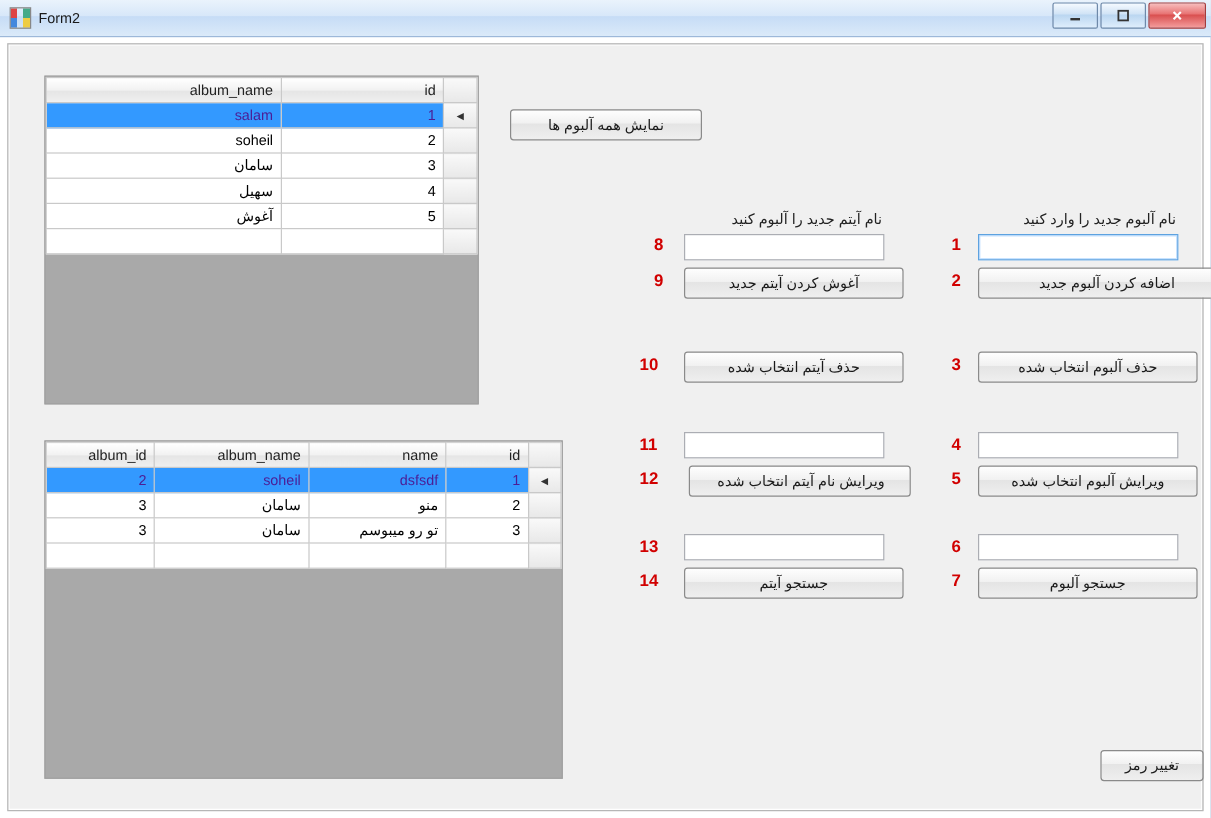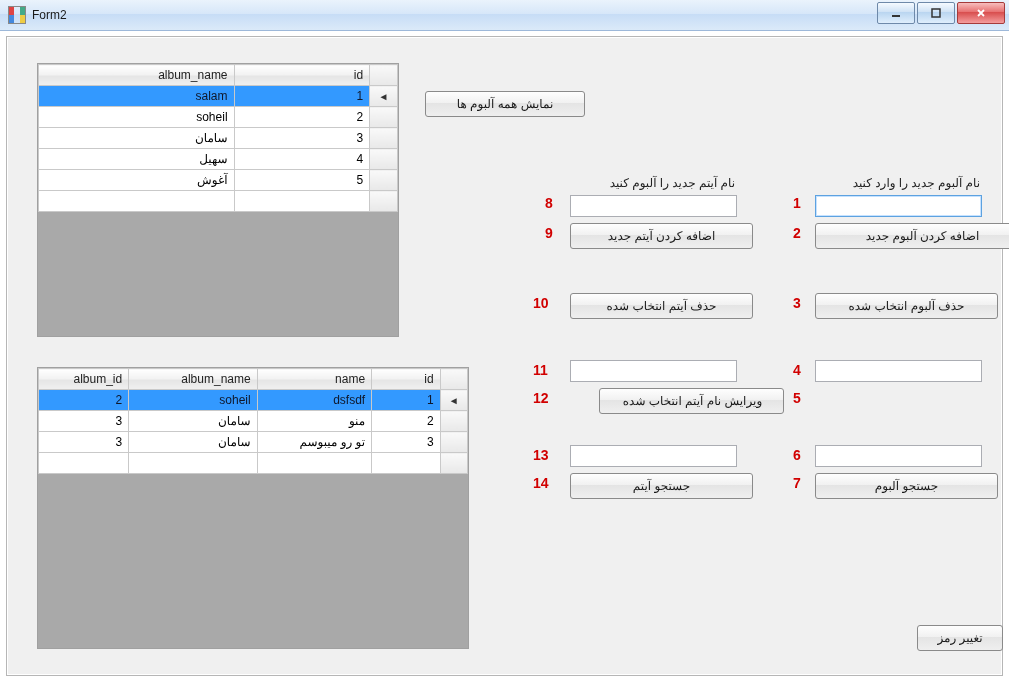--- a/index.html
+++ b/index.html
@@ -65,21 +65,21 @@
     font-size:12px;
   }
   table.dgv th {
     background:linear-gradient(#fff,#f1f1f1 50%,#e5e5e5 51%,#f0f0f0);
     color:#222;
   }
   table.dgv th.rowhdr, table.dgv td.rowhdr {
     width:28px; background:linear-gradient(#f9f9f9,#e8e8e8);
     text-align:center; padding:0;
   }
-  table.dgv tr.sel td:not(.rowhdr) { background:#3399ff; color:#0f172a; }
+  table.dgv tr.sel td:not(.rowhdr) { background:#3399ff; color:#4c1d95; }
   table.dgv tr.sel td.rowhdr::after {
     content:"◄"; font-size:10px; color:#333;
   }
 
   
   .btn {
     position:absolute;
     border:1px solid #8a8a8a; border-radius:3px;
     background:linear-gradient(#fefefe,#f1f1f1 45%,#e4e4e4 46%,#efefef);
     text-align:center; padding:0 8px;
@@ -240,38 +240,41 @@
       <div class="txt focus" style="left:800px; top:150px; width:165px;"></div>
       <div class="btn" style="left:800px; top:178px; width:165px; height:24px;padding-left:24px;">
         <span>اضافه کردن آلبوم جدید</span>
       </div>
 
       <div class="btn" style="left:800px; top:248px; width:165px; height:24px;">
         <span>حذف آلبوم انتخاب شده</span>
       </div>
 
       <div class="txt" style="left:800px; top:315px; width:165px;"></div>
+      <div class="btn" style="left:800px; top:343px; width:165px; height:24px;">
+        <span>ویرایش آلبوم انتخاب شده</span>
+      </div>
 
       <div class="txt" style="left:800px; top:400px; width:165px;"></div>
       <div class="btn" style="left:800px; top:428px; width:165px; height:24px;">
         <span>جستجو آلبوم</span>
       </div>
 
       <div class="lbl" style="left:555px; top:131px; width:165px;">نام آیتم جدید را آلبوم کنید</div>
       <div class="txt" style="left:555px; top:150px; width:165px;"></div>
       <div class="btn" style="left:555px; top:178px; width:165px; height:24px;">
-        <span>اضافه کردن آیتم جدید</span>
+        <span>آغوش کردن آیتم جدید</span>
       </div>
 
       <div class="btn" style="left:555px; top:248px; width:165px; height:24px;">
         <span>حذف آیتم انتخاب شده</span>
       </div>
 
       <div class="txt" style="left:555px; top:315px; width:165px;"></div>
-      <div class="btn" style="left:584px; top:343px; width:165px; height:24px;padding-left:10px;">
+      <div class="btn" style="left:559px; top:343px; width:165px; height:24px;padding-left:10px;">
         <span>ویرایش نام آیتم انتخاب شده</span>
       </div>
 
       <div class="txt" style="left:555px; top:400px; width:165px;"></div>
       <div class="btn" style="left:555px; top:428px; width:165px; height:24px;">
         <span>جستجو آیتم</span>
       </div>
 
       <div class="num" style="left:778px; top:150px;">1</div>
       <div class="num" style="left:778px; top:180px;">2</div>

